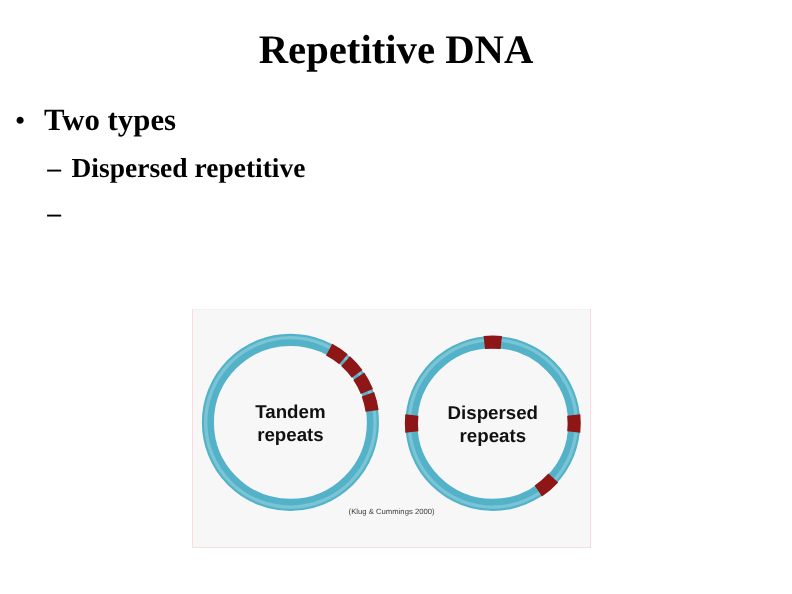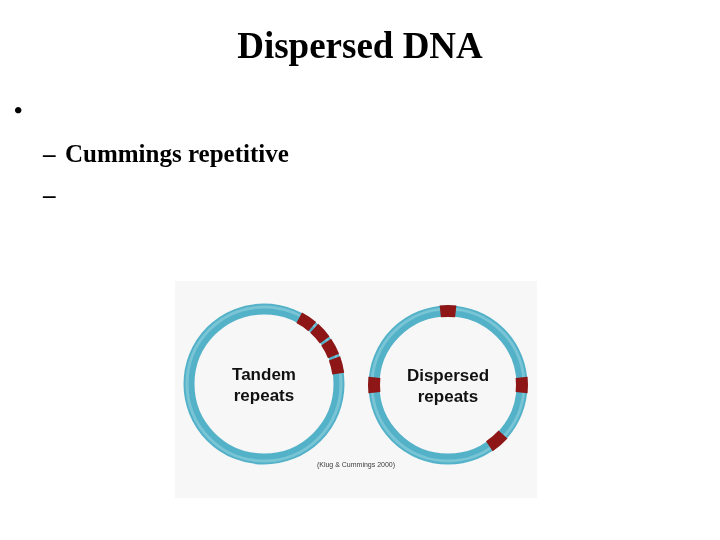--- a/index.html
+++ b/index.html
@@ -100,31 +100,32 @@
   }
   .figure-credit {
     font-family: "Liberation Sans", "DejaVu Sans", sans-serif;
     font-size: 7px;
     fill: #3a3a3a;
   }
 </style>
 </head>
 <body>
 
-<div id="slide-title">Dispersed DNA</div>
+<div id="slide-title">Repetitive DNA</div>
 
 <div id="bullet-list">
 
   <div class="bullet-l1">
     <span class="marker">•</span>
+    <span class="text">Two types</span>
   </div>
 
   <div class="bullet-l2">
     <span class="marker">–</span>
-    <span class="text">Cummings repetitive</span>
+    <span class="text">Dispersed repetitive</span>
   </div>
 
   <div class="bullet-l2">
     <span class="marker">–</span>
   </div>
 
 </div>
 
 <div id="figure-panel">
   <svg id="figure-svg" viewBox="0 0 362 217" xmlns="http://www.w3.org/2000/svg">

